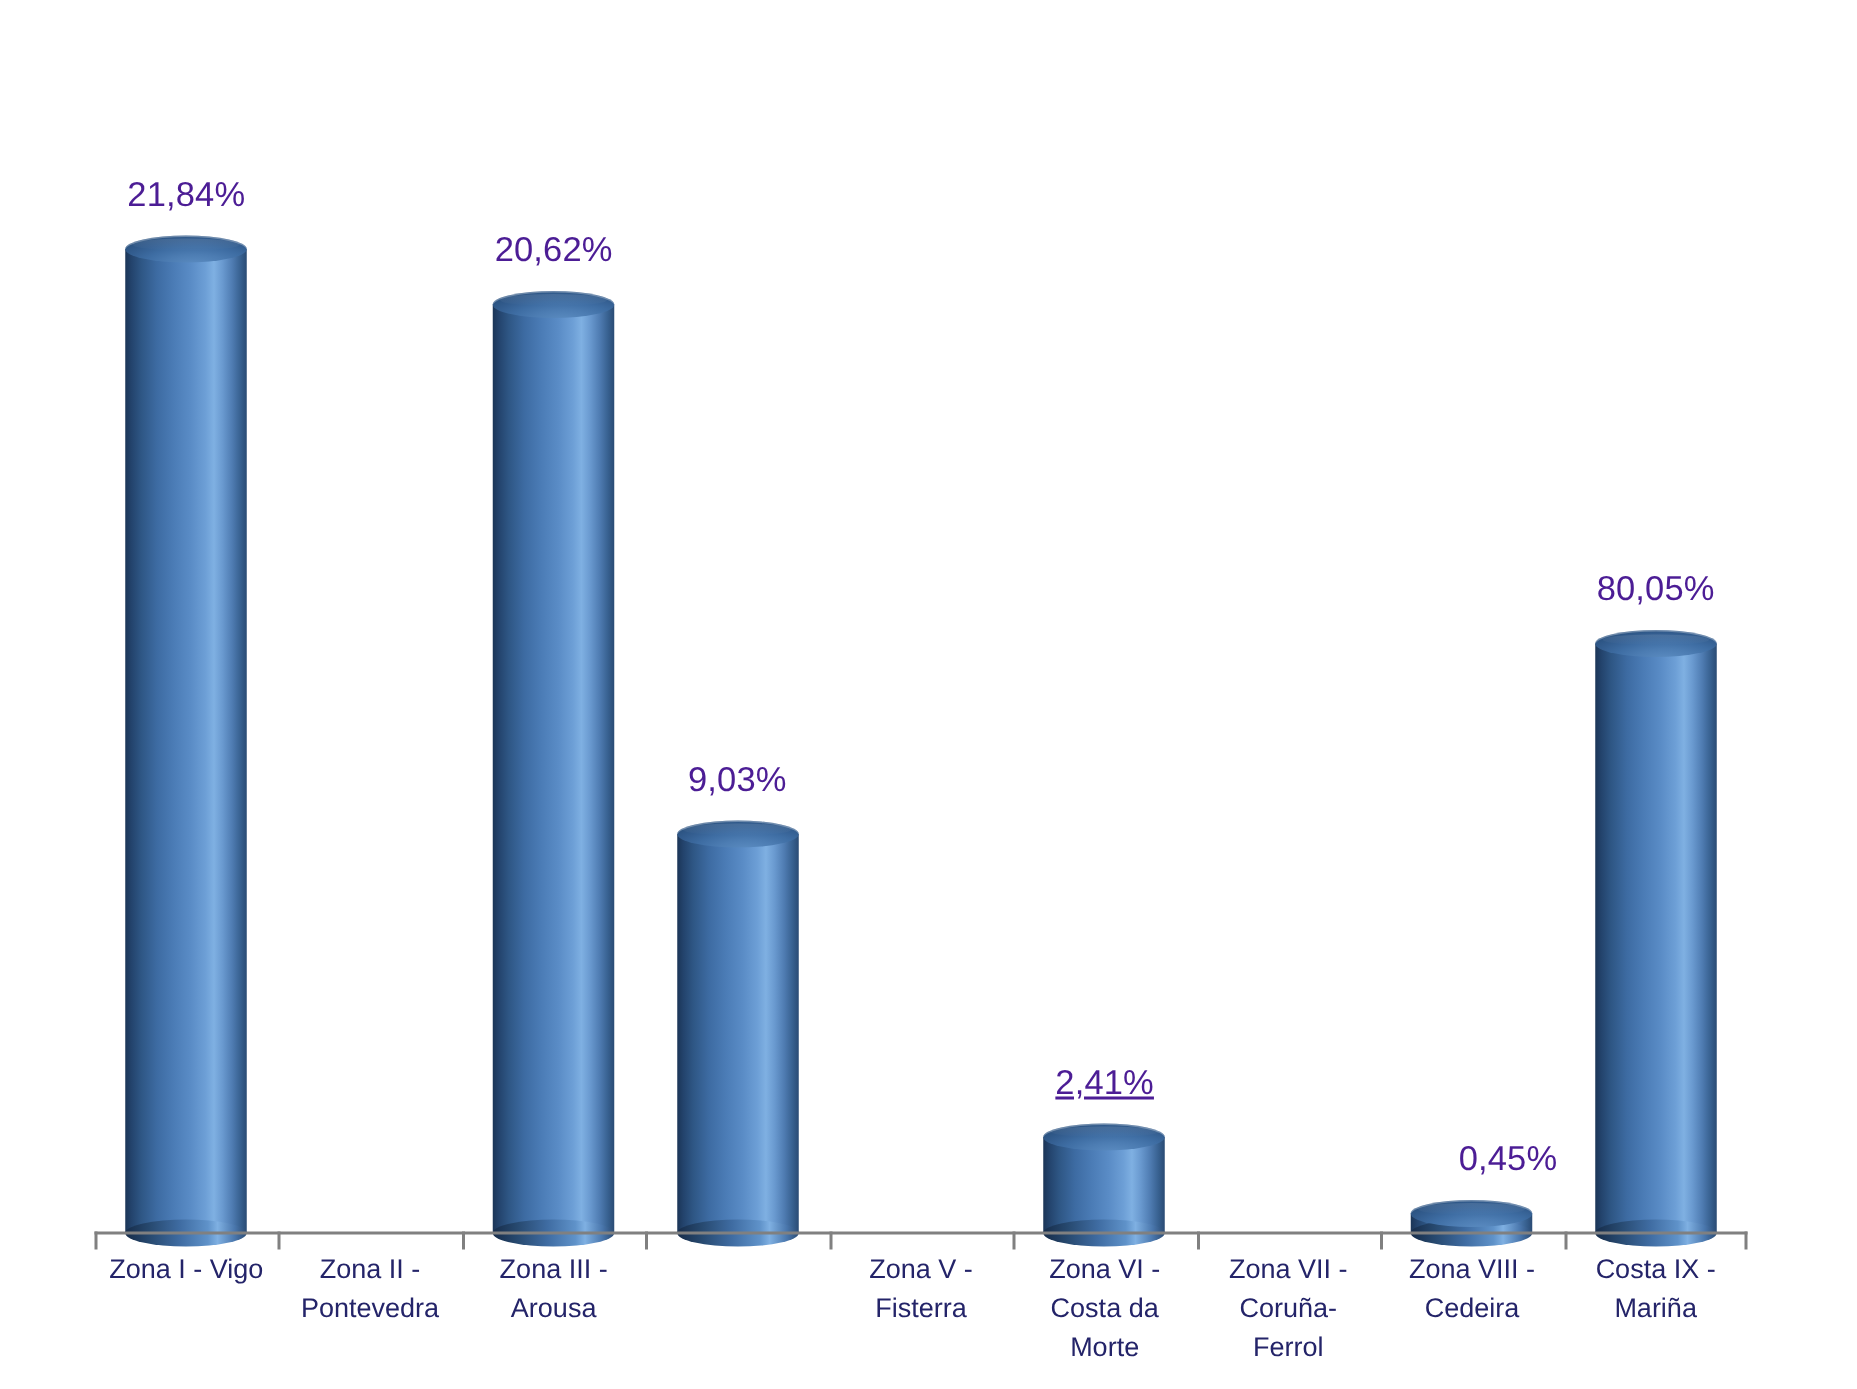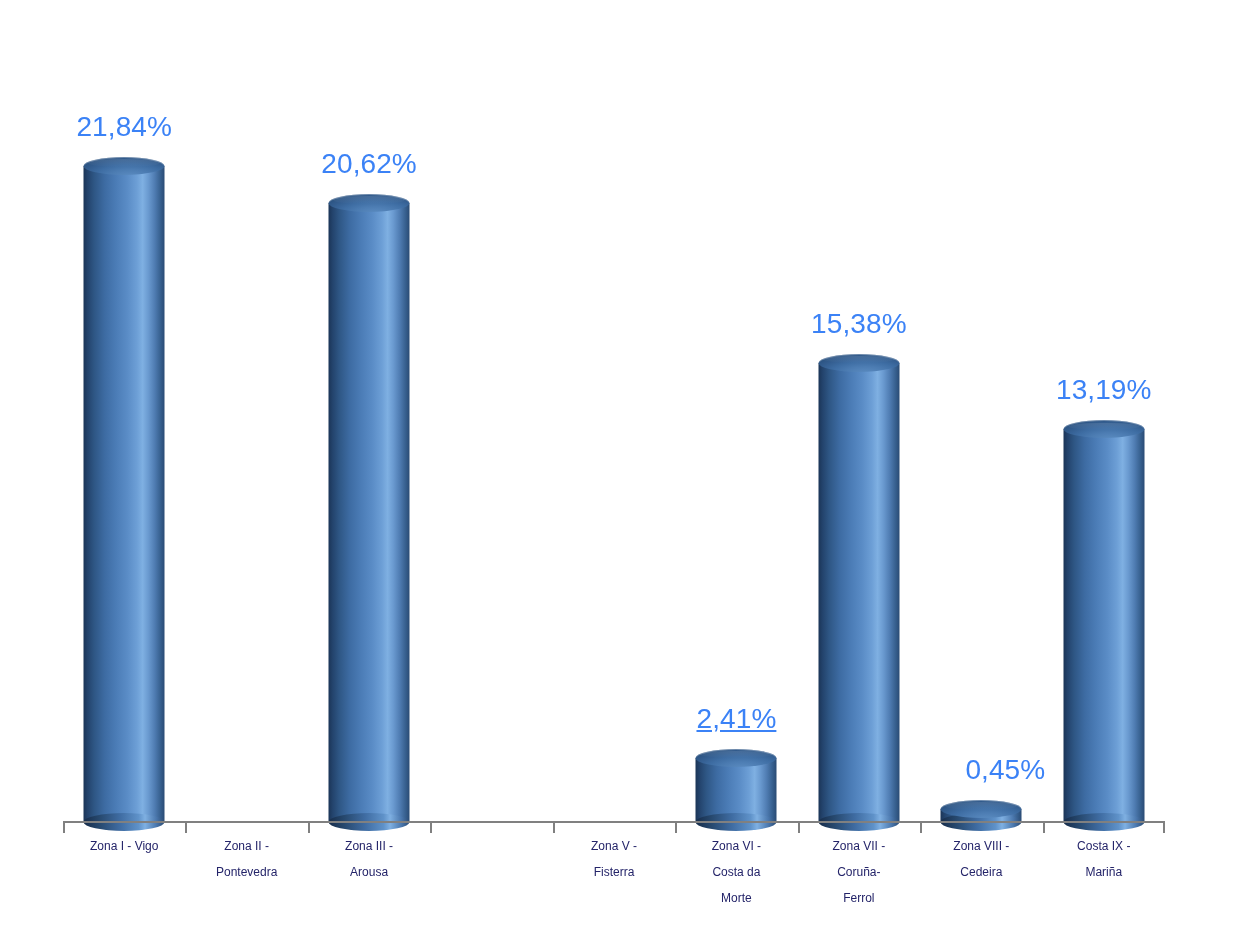--- a/index.html
+++ b/index.html
@@ -101,22 +101,22 @@
     background: linear-gradient(to bottom, rgba(255,255,255,0.10), rgba(255,255,255,0));
     pointer-events: none;
   }
 
   
   .data-label {
     position: absolute;
     left: 50%;
     transform: translateX(-50%);
     white-space: nowrap;
-    font-size: 28px;
-    color: #3b82f6;
+    font-size: 23px;
+    color: #4c1d95;
     font-family: "Liberation Sans", sans-serif;
     letter-spacing: 0.1px;
   }
 
   
   #axis-line {
     position: absolute;
     left: 63px;
     top: 821px;
     width: 1102px;
@@ -136,21 +136,21 @@
     position: absolute;
     left: 63px;
     top: 833px;
     width: 1102px;
     height: 90px;
   }
   .cat-label {
     position: absolute;
     top: 0;
     text-align: center;
-    font-size: 12px;
+    font-size: 18px;
     line-height: 26px;
     color: #242469;
     font-family: "Liberation Sans", sans-serif;
   }
 </style>
 </head>
 <body>
 
 <div id="chart-root">
 
@@ -164,51 +164,51 @@
         <div class="data-label" style="bottom: 679px;">21,84%</div>
       </div>
       <div class="cat-slot" style="left: 244.889px; width: 122.444px;">
         <div class="cylinder" title="Zona III - Arousa: 20,62%" style="width: 81px; height: 627.853px;">
           <div class="cyl-body" style="height: 618.853px;"></div>
           <div class="cyl-bottom" style="height: 18px; bottom: -9px;"></div>
           <div class="cyl-top" style="height: 18px; top: 0px;"></div>
         </div>
         <div class="data-label" style="bottom: 641.853px;">20,62%</div>
       </div>
+      <div class="cat-slot" style="left: 367.333px; width: 122.444px;">
+        <div class="cylinder" title="Zona IV - Muros: 9,03%" style="width: 81px; height: 274.952px;">
+          <div class="cyl-body" style="height: 265.952px;"></div>
+          <div class="cyl-bottom" style="height: 18px; bottom: -9px;"></div>
+          <div class="cyl-top" style="height: 18px; top: 0px;"></div>
+        </div>
+        <div class="data-label" style="bottom: 288.952px;">9,03%</div>
+      </div>
       <div class="cat-slot" style="left: 612.222px; width: 122.444px;">
         <div class="cylinder" title="Zona VI - Costa da Morte: 2,41%" style="width: 81px; height: 73.3814px;">
           <div class="cyl-body" style="height: 64.3814px;"></div>
           <div class="cyl-bottom" style="height: 18px; bottom: -9px;"></div>
           <div class="cyl-top" style="height: 18px; top: 0px;"></div>
         </div>
         <div class="data-label" style="bottom: 87.3814px; text-decoration: underline;">2,41%</div>
       </div>
-      <div class="cat-slot" style="left: 734.667px; width: 122.444px;">
-        <div class="cylinder" title="Zona VII - Coruña-Ferrol: 15,38%" style="width: 81px; height: 468.301px;">
-          <div class="cyl-body" style="height: 459.301px;"></div>
-          <div class="cyl-bottom" style="height: 18px; bottom: -9px;"></div>
-          <div class="cyl-top" style="height: 18px; top: 0px;"></div>
-        </div>
-        <div class="data-label" style="bottom: 482.301px;">15,38%</div>
-      </div>
       <div class="cat-slot" style="left: 857.111px; width: 122.444px;">
         <div class="cylinder" title="Zona VIII - Cedeira: 0,45%" style="width: 81px; height: 22px;">
           <div class="cyl-body" style="height: 13px;"></div>
           <div class="cyl-bottom" style="height: 18px; bottom: -9px;"></div>
           <div class="cyl-top" style="height: 18px; top: 0px;"></div>
         </div>
         <div class="data-label" style="bottom: 36px; margin-left: 24px;">0,45%</div>
       </div>
       <div class="cat-slot" style="left: 979.556px; width: 122.444px;">
         <div class="cylinder" title="Zona IX - Mariña: 13,19%" style="width: 81px; height: 401.619px;">
           <div class="cyl-body" style="height: 392.619px;"></div>
           <div class="cyl-bottom" style="height: 18px; bottom: -9px;"></div>
           <div class="cyl-top" style="height: 18px; top: 0px;"></div>
         </div>
-        <div class="data-label" style="bottom: 415.619px;">13,19%</div>
+        <div class="data-label" style="bottom: 415.619px;">80,05%</div>
       </div>
     </div>
 
   <div id="axis-line"></div>
 
   <div id="cat-labels">
       <div class="cat-label" style="left: 0px; width: 122.444px;">
         <div>Zona I - Vigo</div>
       </div>
       <div class="cat-label" style="left: 122.444px; width: 122.444px;">

